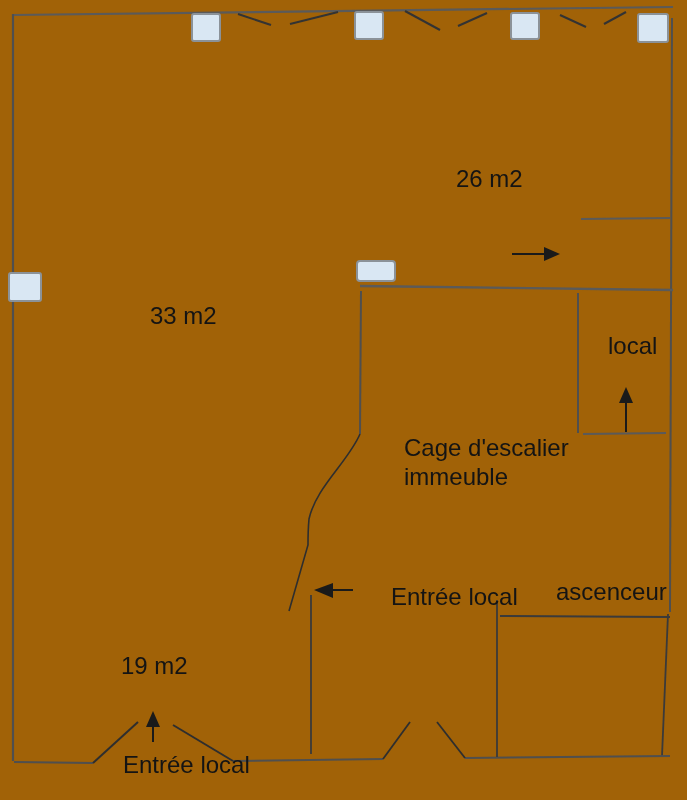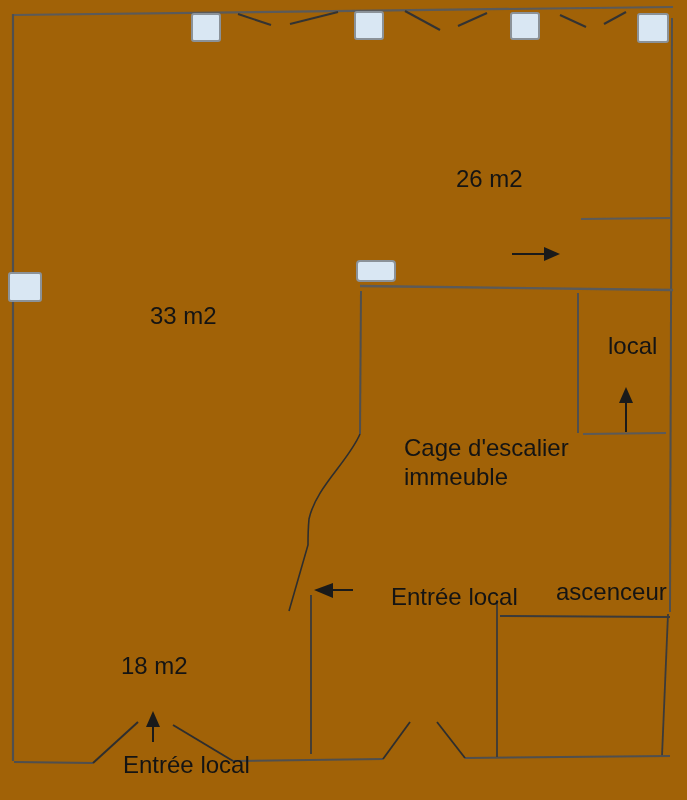--- a/index.html
+++ b/index.html
@@ -95,16 +95,16 @@
   <div class="lbl" style="left:150px; top:301px;">33 m2</div>
   <div class="lbl" style="left:608px; top:331px;">local</div>
 
   <div class="lbl" style="left:404px; top:433px;">
     <div>Cage d'escalier</div>
     <div>immeuble</div>
   </div>
 
   <div class="lbl" style="left:391px; top:582px;">Entrée local</div>
   <div class="lbl" style="left:556px; top:577px;text-align:right;">ascenceur</div>
-  <div class="lbl" style="left:121px; top:651px;">18 m2</div>
+  <div class="lbl" style="left:121px; top:651px;">19 m2</div>
   <div class="lbl" style="left:123px; top:750px;">Entrée local</div>
 
 </div>
 
 </body></html>

